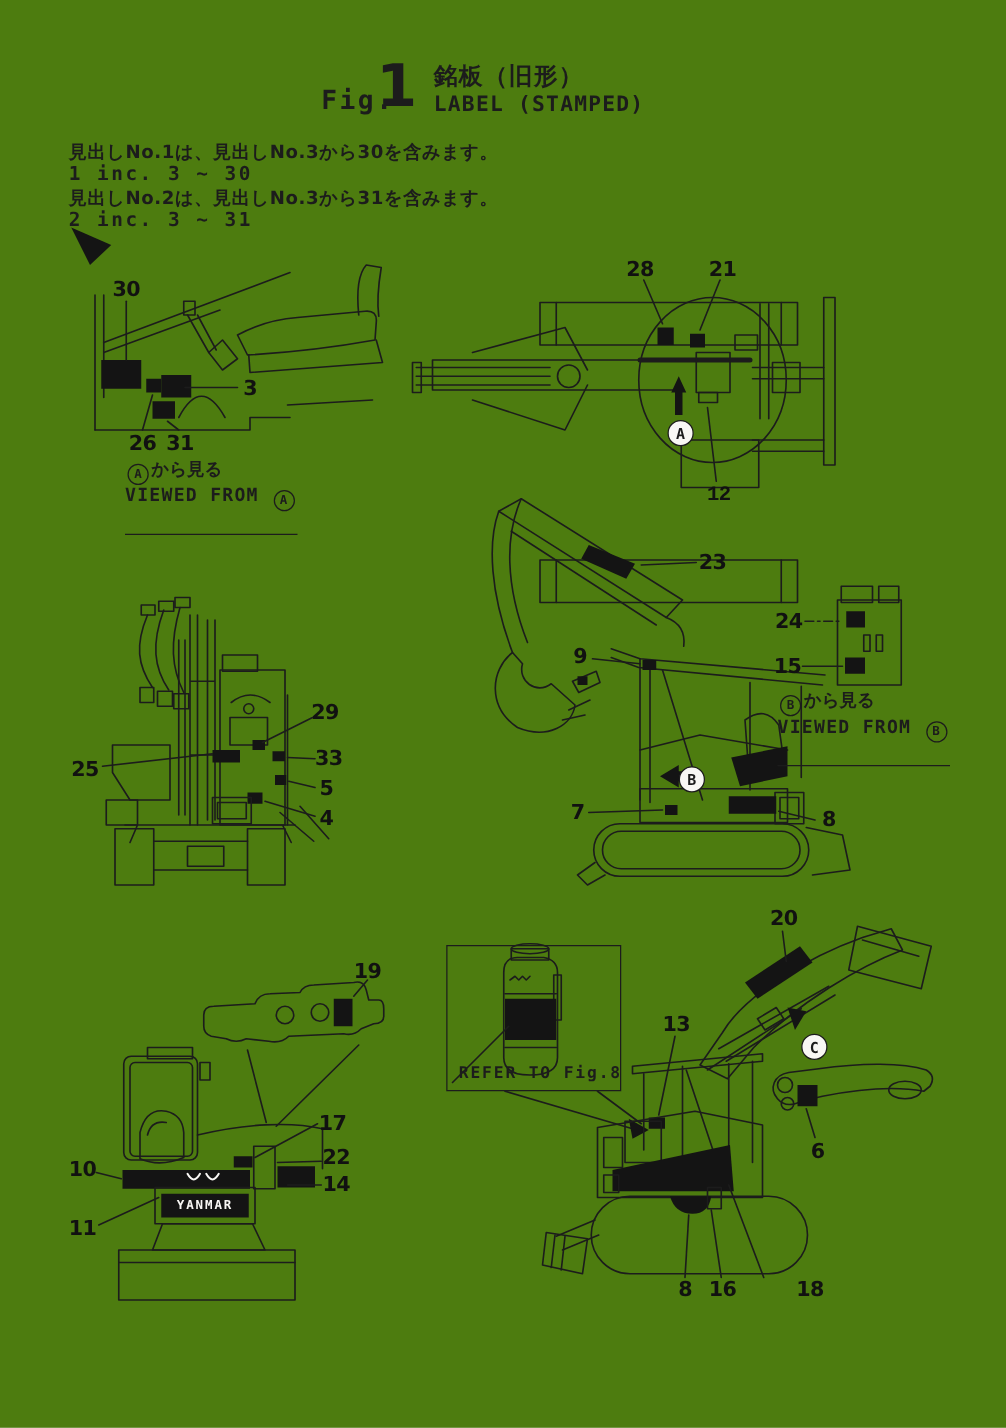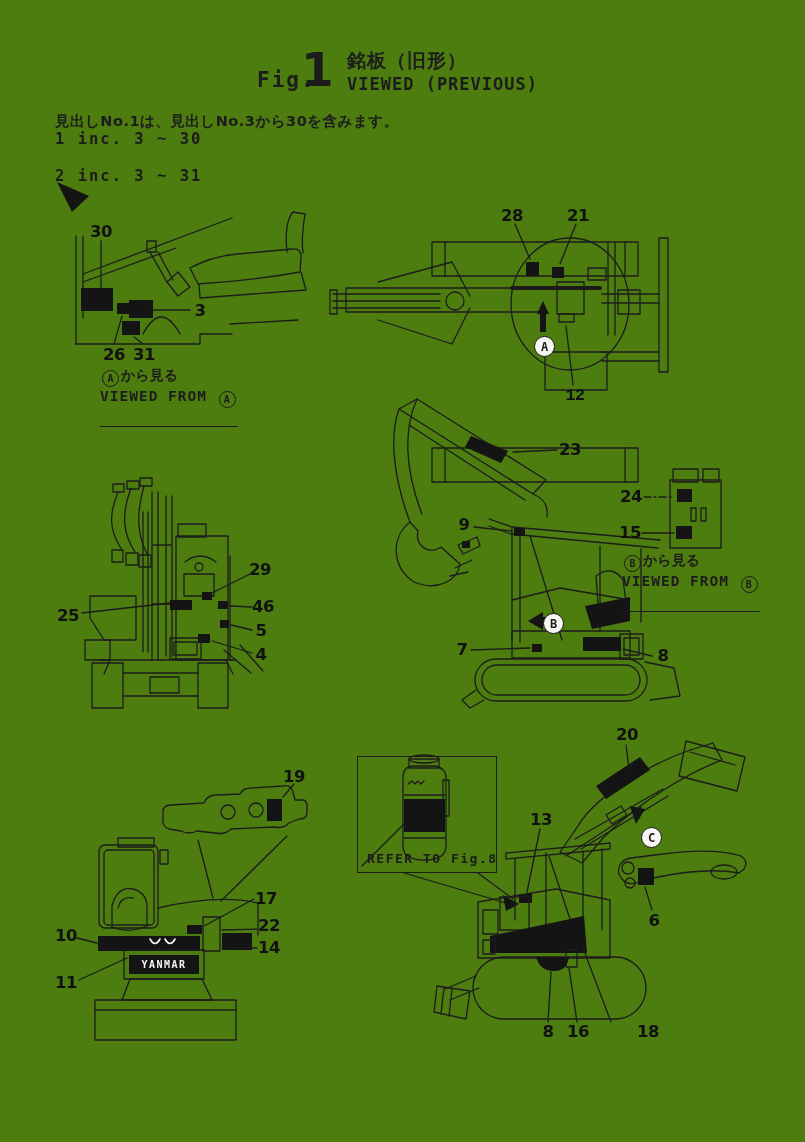--- a/index.html
+++ b/index.html
@@ -289,24 +289,25 @@
       <rect x="566" y="950" width="11" height="17"></rect>
       <path d="M548,1022 L551,972"></path>
       <path d="M577,1022 L569,968"></path>
       <path d="M611,1022 L583,948"></path>
     </g>
   </svg>
 
   <div class="abs fig-prefix" style="left:257px; top:68px;">Fig.</div>
   <div class="abs fig-number" style="left:301px; top:42px;">1</div>
   <div class="abs fig-title-jp" style="left:347px; top:48px;">銘板（旧形）</div>
-  <div class="abs fig-title-en" style="left:347px; top:74px;">VIEWED (PREVIOUS)</div>
+  <div class="abs fig-title-en" style="left:347px; top:74px;">LABEL (STAMPED)</div>
 
   <div class="abs note-jp" style="left:55px; top:112px;">見出しNo.1は、見出しNo.3から30を含みます。</div>
   <div class="abs note-en" style="left:55px; top:130px;">1 inc. 3 ~ 30</div>
+  <div class="abs note-jp" style="left:55px; top:149px;">見出しNo.2は、見出しNo.3から31を含みます。</div>
   <div class="abs note-en" style="left:55px; top:167px;">2 inc. 3 ~ 31</div>
 
   <span class="co" style="left:87px;  top:222px;">30</span>
   <span class="co" style="left:186px; top:301px;">3</span>
   <span class="co" style="left:100px; top:345px;">26</span>
   <span class="co" style="left:130px; top:345px;">31</span>
 
   <span class="co" style="left:498px; top:206px;">28</span>
   <span class="co" style="left:564px; top:206px;">21</span>
   <span class="co" style="left:561px; top:386px;font-family:Liberation Mono, monospace;">12</span>
@@ -314,21 +315,21 @@
   <span class="co" style="left:556px; top:440px;">23</span>
   <span class="co" style="left:450px; top:515px;">9</span>
   <span class="co" style="left:448px; top:640px;">7</span>
   <span class="co" style="left:649px; top:646px;">8</span>
 
   <span class="co" style="left:617px; top:487px;">24</span>
   <span class="co" style="left:616px; top:523px;">15</span>
 
   <span class="co" style="left:54px;  top:606px;">25</span>
   <span class="co" style="left:246px; top:560px;">29</span>
-  <span class="co" style="left:249px; top:597px;">46</span>
+  <span class="co" style="left:249px; top:597px;">33</span>
   <span class="co" style="left:247px; top:621px;">5</span>
   <span class="co" style="left:247px; top:645px;">4</span>
 
   <span class="co" style="left:280px; top:767px;">19</span>
   <span class="co" style="left:252px; top:889px;">17</span>
   <span class="co" style="left:255px; top:916px;">22</span>
   <span class="co" style="left:255px; top:938px;">14</span>
   <span class="co" style="left:52px;  top:926px;">10</span>
   <span class="co" style="left:52px;  top:973px;">11</span>
 

